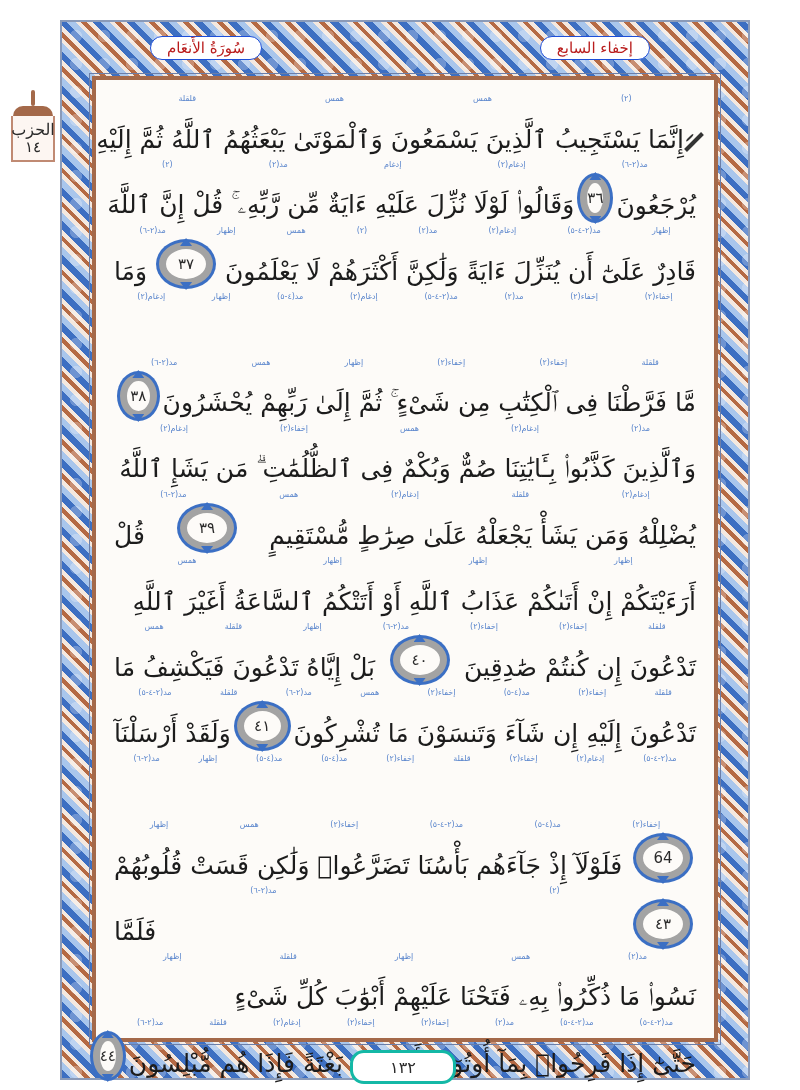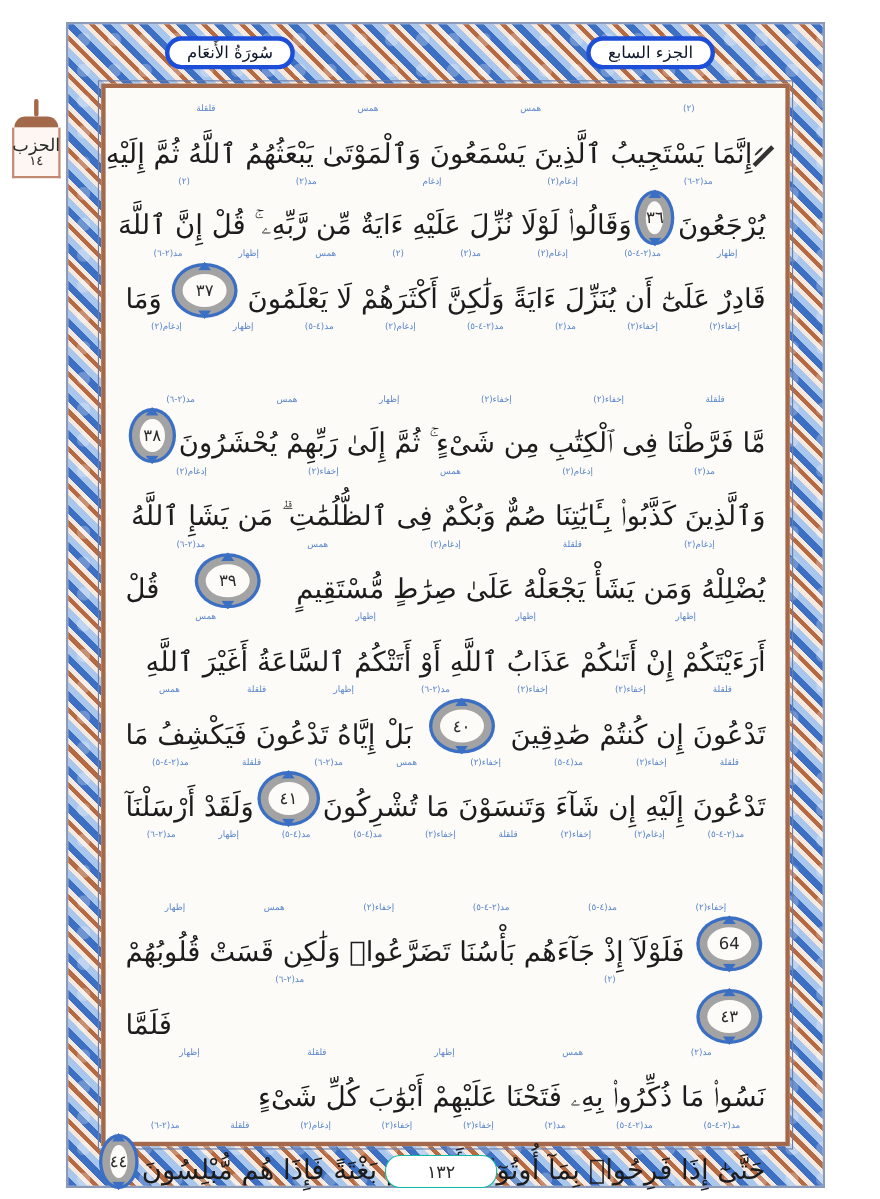--- a/index.html
+++ b/index.html
@@ -26,39 +26,39 @@
     outline:1px solid #6b7ea8; outline-offset:2px;
   }
 
   
   .header-band {
     position:absolute; left:150px; top:20px; width:500px; height:56px;
     display:flex; align-items:center; justify-content:space-between;
     pointer-events:none;
   }
   .cartouche {
-    background:#ffffff; border:4px solid #1d4ed8; border-radius:18px;
-    padding:2px 16px; font-family:"DejaVu Serif", serif; font-size:15px; color:#0f172a;
+    background:#ffffff; border:1px solid #1d4ed8; border-radius:18px;
+    padding:2px 16px; font-family:"DejaVu Serif", serif; font-size:15px; color:#b91c1c;
     pointer-events:auto;
   }
 
   
   .hizb {
     position:absolute; left:10px; top:90px; width:46px; height:72px;
     display:flex; flex-direction:column; align-items:center;
   }
   .hizb-spire { width:4px; height:16px; background:#a4694a; border-radius:2px; }
   .hizb-cap { width:40px; height:10px; background:#a4694a; border-radius:20px 20px 0 0; }
   .hizb-box {
     width:40px; height:44px; background:#fdf6f2; border:2px solid #c08a73; border-top:none;
     display:flex; flex-direction:column; align-items:center; justify-content:center;
     font-family:"DejaVu Serif", serif; color:#2a2a2a; line-height:1.1;
   }
   .hizb-label { font-size:16px; }
-  .hizb-num { font-size:12px; }
+  .hizb-num { font-size:15px; }
 
   
   .text-body {
     position:absolute; left:100px; top:84px; width:610px; height:950px;
     direction:rtl; box-sizing:border-box; padding:8px 14px 0 14px;
   }
   .line {
     height:62px; display:flex; align-items:flex-end; justify-content:space-between;
     font-family:"DejaVu Sans", sans-serif; font-size:25px; color:#1c1c1c;
     white-space:nowrap; padding-bottom:4px; position:relative;
@@ -87,33 +87,33 @@
 
   .start-star {
     display:inline-block; width:20px; height:20px; margin-left:8px;
     border:2px solid #333; transform:rotate(45deg); vertical-align:middle; position:relative;
   }
   .start-star::after { content:""; position:absolute; inset:5px; border-radius:50%; border:1px solid #333; }
 
   
   .page-num {
     position:absolute; left:350px; top:1050px; width:100px; height:28px;
-    background:#ffffff; border:1px solid #14b8a6; border-radius:14px;
+    background:#ffffff; border:3px solid #14b8a6; border-radius:14px;
     display:flex; align-items:center; justify-content:center;
     font-family:"DejaVu Sans", sans-serif; font-size:16px; color:#2a2a2a;
   }
 </style>
 </head>
 <body>
 
 <div class="frame-outer"></div>
 
 <div class="header-band">
   <span class="cartouche">سُورَةُ الأَنعَام</span>
-  <span class="cartouche">الجزء السابع</span>
+  <span class="cartouche">إخفاء السابع</span>
 </div>
 
 <div class="hizb">
   <div class="hizb-spire"></div>
   <div class="hizb-cap"></div>
   <div class="hizb-box">
     <span class="hizb-label">الحزب</span>
     <span class="hizb-num">١٤</span>
   </div>
 </div>

